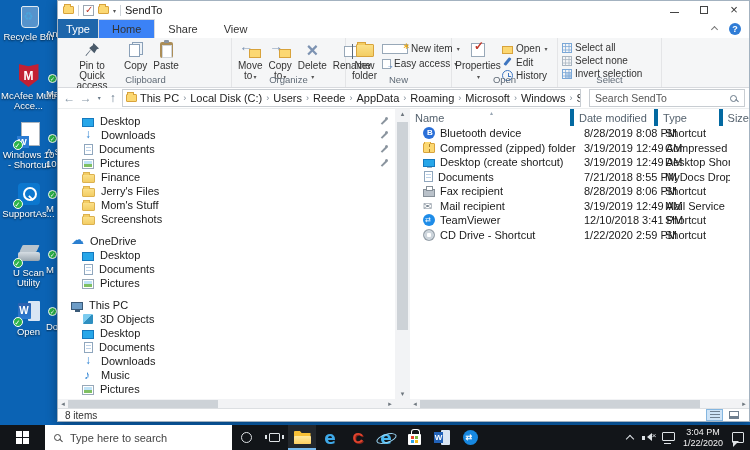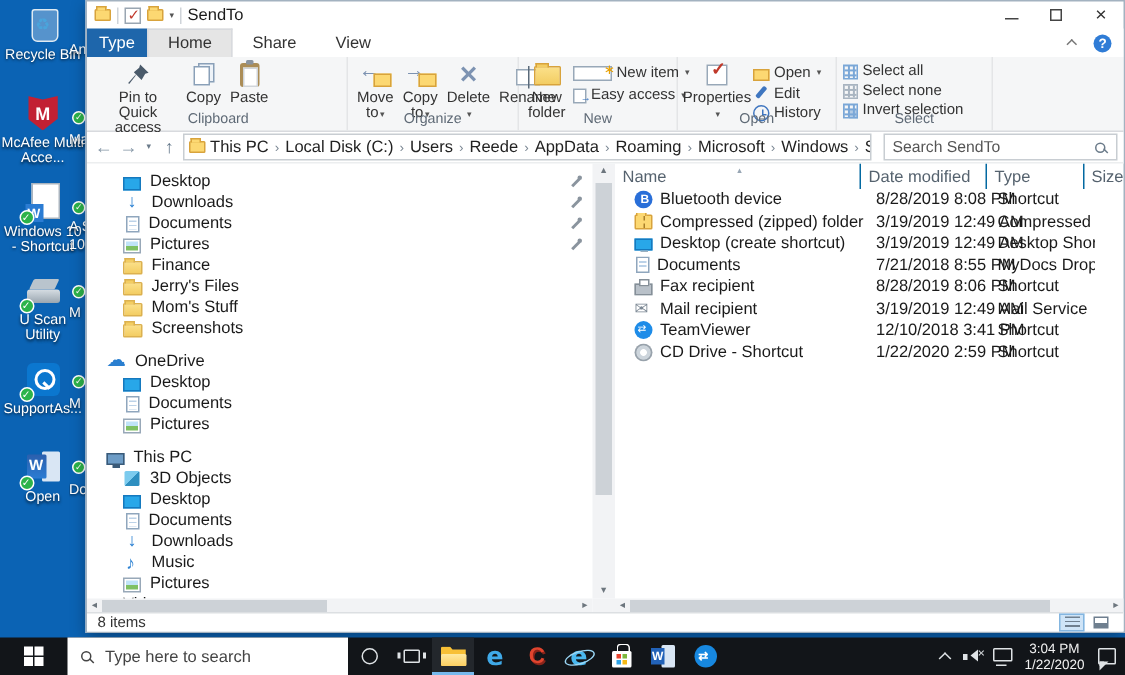--- a/index.html
+++ b/index.html
@@ -44,21 +44,21 @@
 .wtitle{color:#1a1a1a;font-size:11px}
 .cap{margin-left:auto;display:flex;height:18px}
 .cb{width:30px;display:flex;align-items:center;justify-content:center;color:#333}
 .cb .mn{width:9px;height:1px;background:#444;margin-top:5px}
 .cb .mx{width:8px;height:8px;border:1px solid #444}
 .cb.close{font-size:13px;line-height:12px}
 
 .tabs{position:absolute;left:0;top:18px;right:0;height:19px;display:flex;background:#fff}
 .ftab{width:40px;background:#1e66ab;color:#fff;display:flex;align-items:center;justify-content:center}
 .tab{padding:0 13px;color:#333;display:flex;align-items:center}
-.tab.active{background:#e5e5e5;border:1px solid #d8dade;border-bottom:none}
+.tab.active{background:#3b82f6;border:1px solid #d8dade;border-bottom:none}
 .tabs-right{margin-left:auto;display:flex;align-items:center;gap:12px;padding-right:8px}
 .chev-up{width:5px;height:5px;border-left:1.5px solid #777;border-top:1.5px solid #777;transform:rotate(45deg);margin-top:2px}
 .help{width:12px;height:12px;border-radius:50%;background:#2f7cd6;color:#fff;font-size:9px;line-height:12px;text-align:center;font-weight:bold}
 
 .ribbon{position:absolute;left:0;top:37px;right:0;height:50px;background:#f5f6f7;border-bottom:1px solid #d8dade;display:flex;padding-left:2px}
 .rg{position:relative;border-right:1px solid #e4e5e7;padding:2px 4px 12px;display:flex;align-items:flex-start;gap:2px}
 .glabel{position:absolute;bottom:2px;left:0;right:0;text-align:center;font-size:9.5px;color:#5f6a76;line-height:11px}
 .bb{display:flex;flex-direction:column;align-items:center;font-size:10px;color:#333;line-height:10px;text-align:center;padding:0 2px}
 .bicon{height:19px;display:flex;align-items:center;justify-content:center;margin-bottom:2px}
 .scol{display:flex;flex-direction:column;gap:2px;padding-top:2px}
@@ -137,21 +137,21 @@
 .nic.pc{background:#6d9cc6;border:1px solid #3a5a78;height:8px;margin-top:1px;width:12px}
 .nic.pc::after{content:'';position:absolute;left:3px;bottom:-3px;width:5px;height:2px;background:#3a5a78}
 .nic.objects3d{width:10px;height:10px;margin:1px;background:linear-gradient(135deg,#7ccbee 50%,#2e8fc0 50%);border-radius:1px}
 .nic.music::before{content:'\266A';position:absolute;left:2px;top:0;color:#2f83d3;font-size:12px;line-height:12px}
 
 .vscroll{width:15px;background:#f2f3f5;position:relative;display:flex;flex-direction:column;align-items:center;justify-content:space-between;font-size:7px;color:#6d767e;line-height:10px}
 .vthumb{position:absolute;left:2px;top:13px;width:11px;height:208px;background:#cdd2d7}
 
 .filelist{flex:1;overflow:hidden}
 .fhead{height:17px;display:flex;color:#55626e}
-.fh{display:flex;align-items:flex-end;padding:0 0 2px 5px;border-right:1px solid #0369a1;position:relative}
+.fh{display:flex;align-items:flex-end;padding:0 0 2px 5px;border-right:4px solid #0369a1;position:relative}
 .sortcar{position:absolute;top:0;left:50%;font-size:6px;color:#98a6b4}
 .w-name{width:168px}.w-date{width:86px}.w-type{width:66px}.w-size{flex:1;border-right:none}
 .frow{height:14.5px;display:flex;align-items:center;color:#1a1a1a}
 .fc-name{width:168px;display:flex;align-items:center;gap:5px;padding-left:13px;overflow:hidden;white-space:nowrap}
 .fc-date{width:86px;padding-left:6px;white-space:nowrap}
 .fc-type{width:66px;padding-left:1px;overflow:hidden;white-space:nowrap}
 .fic{width:12px;height:12px;position:relative;flex:none}
 .fic.bluetooth{background:#2a6fd8;border-radius:50%}
 .fic.bluetooth::before{content:'B';position:absolute;left:4px;top:1px;color:#fff;font-size:8px;font-weight:bold;line-height:10px}
 .fic.zipfolder{background:#fcd872;border:1px solid #d8a33c;height:10px;margin-top:1px;border-radius:1px}
@@ -249,32 +249,32 @@
     <div class="dicon badged">
       <span class="ig">
         <span class="art worddoc"></span>
         <span class="badge"></span>
       </span>
       <span class="dlbl">Windows 10 - Shortcut</span>
     </div>
 
     <div class="dicon badged">
       <span class="ig">
+        <span class="art support"></span>
+        <span class="badge"></span>
+      </span>
+      <span class="dlbl">SupportAs...</span>
+    </div>
+
+    <div class="dicon badged">
+      <span class="ig">
         <span class="art scanner"></span>
         <span class="badge"></span>
       </span>
       <span class="dlbl">U Scan Utility</span>
-    </div>
-
-    <div class="dicon badged">
-      <span class="ig">
-        <span class="art support"></span>
-        <span class="badge"></span>
-      </span>
-      <span class="dlbl">SupportAs...</span>
     </div>
 
     <div class="dicon badged">
       <span class="ig">
         <span class="art word"></span>
         <span class="badge"></span>
       </span>
       <span class="dlbl">Open</span>
     </div>
   </div>

